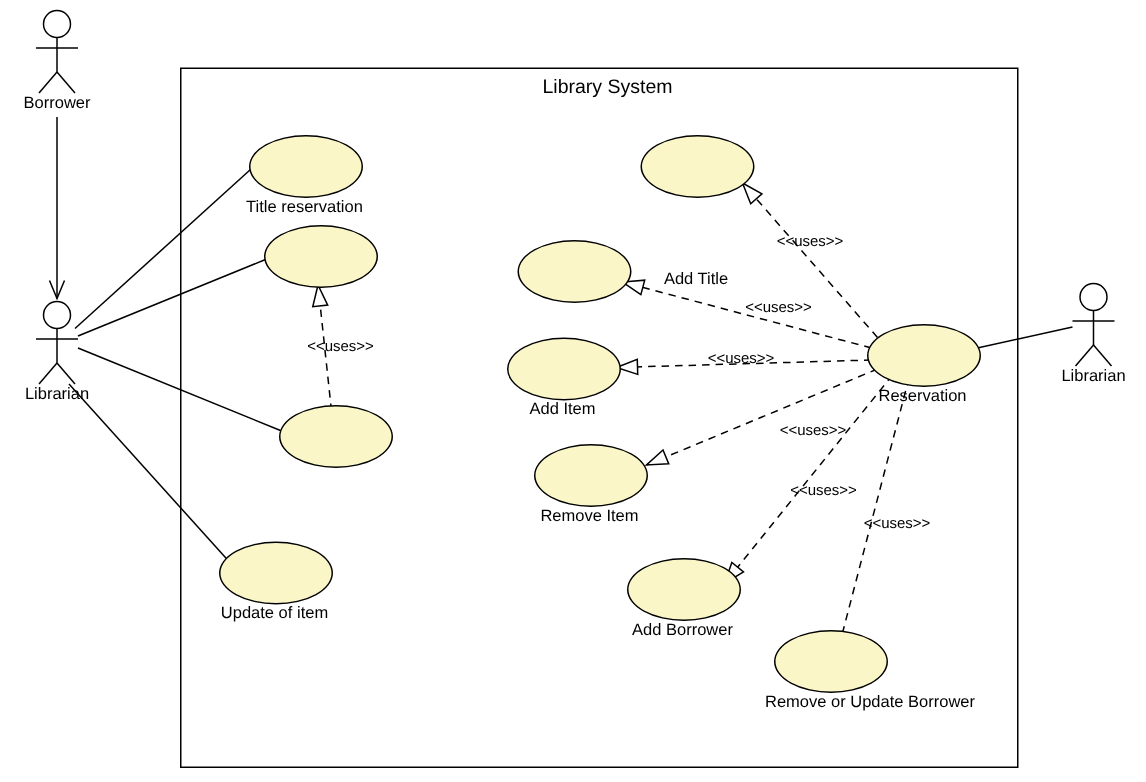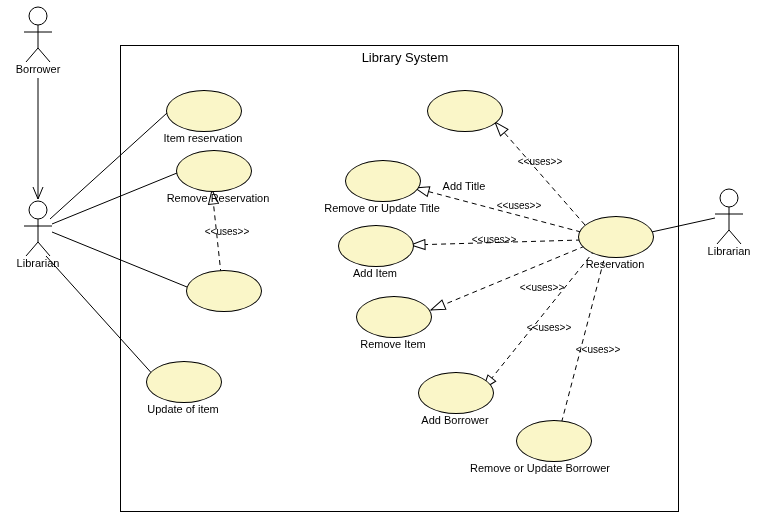--- a/index.html
+++ b/index.html
@@ -126,47 +126,45 @@
     <line class="line dashed" x1="606" y1="252" x2="558" y2="436" marker-end="url(#arrow-hollow)"></line>
 
     <line class="line" x1="715" y1="218" x2="647" y2="233"></line>
   </svg>
 
   <div class="actor-label" style="left:38px; top:63px;">Borrower</div>
   <div class="actor-label" style="left:38px; top:257px;">Librarian</div>
   <div class="actor-label" style="left:729px; top:245px;">Librarian</div>
 
   <div class="usecase" style="left:166px; top:90px; width:74px; height:40px;"></div>
-  <div class="uc-label" style="left:203px; top:132px;">Item reservation</div>
+  <div class="uc-label" style="left:203px; top:132px;">Title reservation</div>
 
   <div class="usecase" style="left:176px; top:150px; width:74px; height:40px;"></div>
-  <div class="uc-label" style="left:218px; top:192px;">Remove Reservation</div>
 
   <div class="usecase" style="left:186px; top:270px; width:74px; height:40px;"></div>
 
   <div class="usecase" style="left:146px; top:361px; width:74px; height:40px;"></div>
   <div class="uc-label" style="left:183px; top:403px;">Update of item</div>
 
   <div class="usecase" style="left:427px; top:90px; width:74px; height:40px;"></div>
   <div class="uc-label" style="left:464px; top:132px;margin-top:48px;">Add Title</div>
 
   <div class="usecase" style="left:345px; top:160px; width:74px; height:40px;"></div>
-  <div class="uc-label" style="left:382px; top:202px;">Remove or Update Title</div>
 
   <div class="usecase" style="left:338px; top:225px; width:74px; height:40px;"></div>
   <div class="uc-label" style="left:375px; top:267px;">Add Item</div>
 
   <div class="usecase" style="left:356px; top:296px; width:74px; height:40px;"></div>
   <div class="uc-label" style="left:393px; top:338px;">Remove Item</div>
 
   <div class="usecase" style="left:418px; top:372px; width:74px; height:40px;"></div>
   <div class="uc-label" style="left:455px; top:414px;">Add Borrower</div>
 
   <div class="usecase" style="left:516px; top:420px; width:74px; height:40px;"></div>
-  <div class="uc-label" style="left:540px; top:462px;">Remove or Update Borrower</div>
+  <div class="uc-label" style="left:580px; top:462px;">Remove or Update Borrower</div>
 
   <div class="usecase" style="left:578px; top:216px; width:74px; height:40px;"></div>
   <div class="uc-label" style="left:615px; top:258px;">Reservation</div>
 
   <div class="stereo" style="left:227px; top:226px;">&lt;&lt;uses&gt;&gt;</div>
   <div class="stereo" style="left:540px; top:156px;">&lt;&lt;uses&gt;&gt;</div>
   <div class="stereo" style="left:519px; top:200px;">&lt;&lt;uses&gt;&gt;</div>
   <div class="stereo" style="left:494px; top:234px;">&lt;&lt;uses&gt;&gt;</div>
   <div class="stereo" style="left:542px; top:282px;">&lt;&lt;uses&gt;&gt;</div>
   <div class="stereo" style="left:549px; top:322px;">&lt;&lt;uses&gt;&gt;</div>

